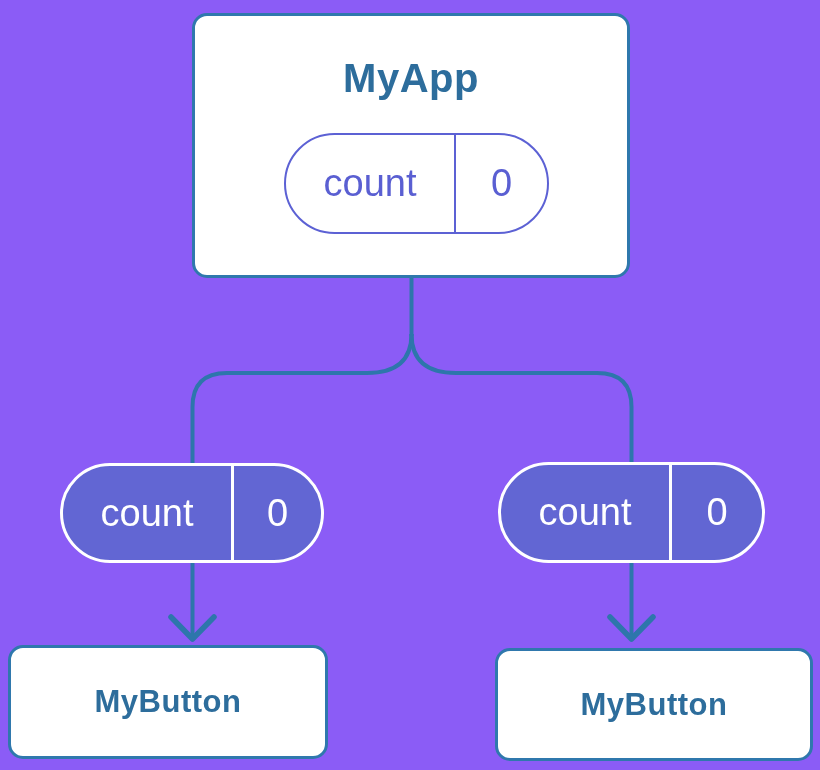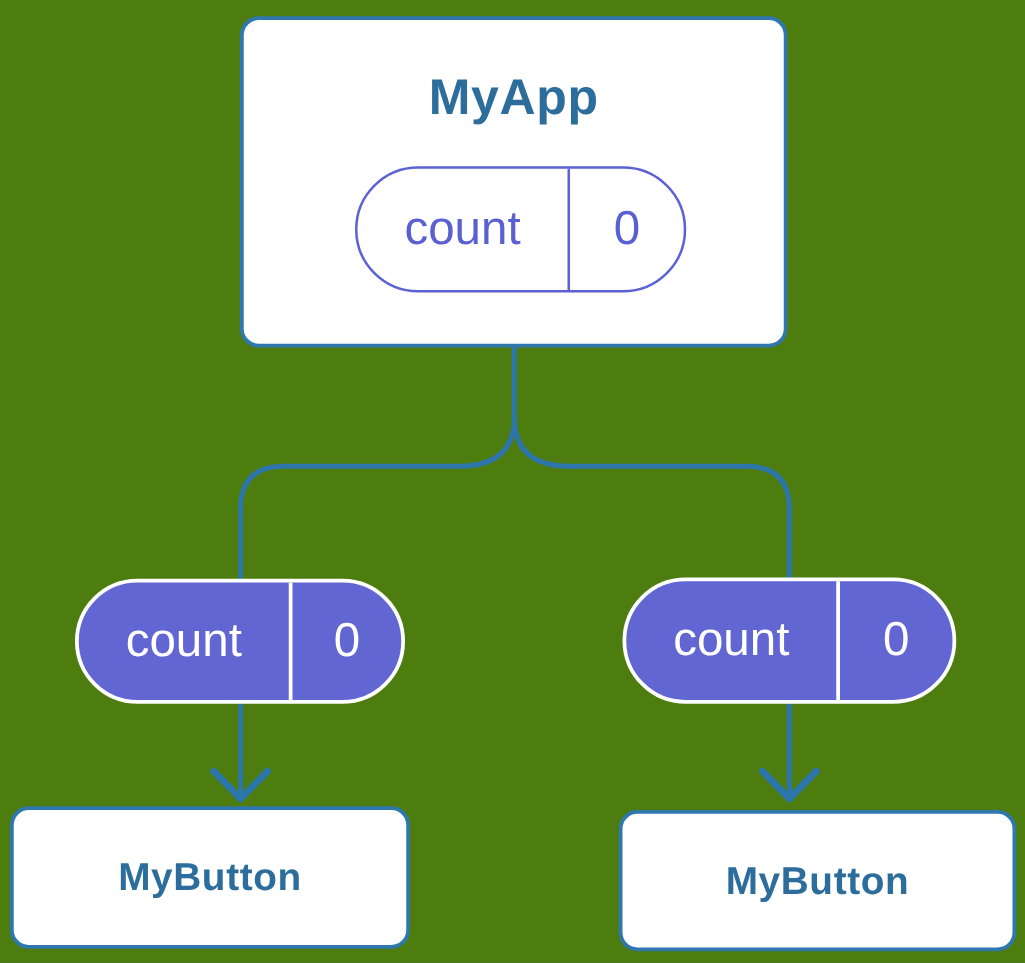--- a/index.html
+++ b/index.html
@@ -4,21 +4,21 @@
 <style>
   html, body { margin: 0; padding: 0; }
   body {
     font-family: "Liberation Sans", "DejaVu Sans", sans-serif;
     background: #4c6772;
   }
   .canvas {
     position: relative;
     width: 820px;
     height: 770px;
-    background: #4d7c0f;
+    background: #8b5cf6;
     overflow: hidden;
   }
   .connectors {
     position: absolute;
     left: 0; top: 0;
     width: 820px; height: 770px;
   }
   .card {
     position: absolute;
     background: #ffffff;

